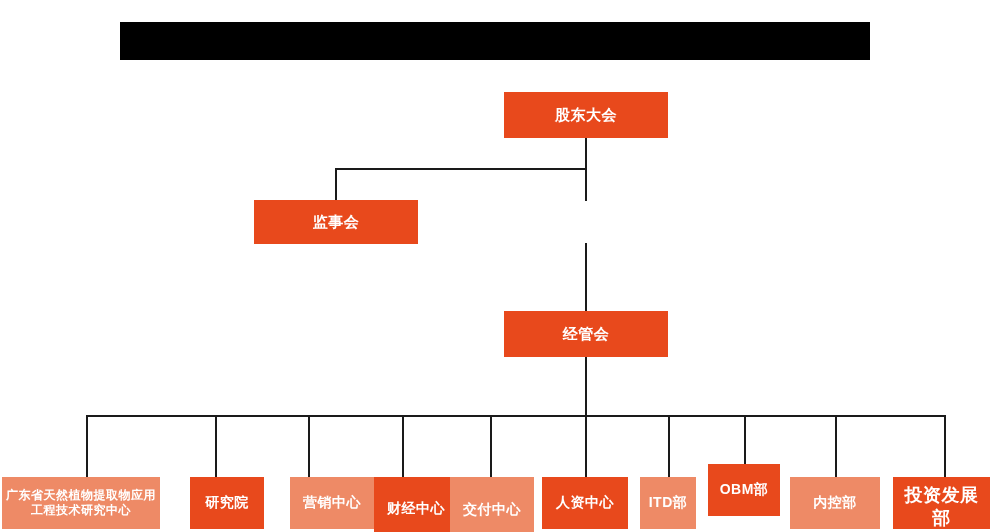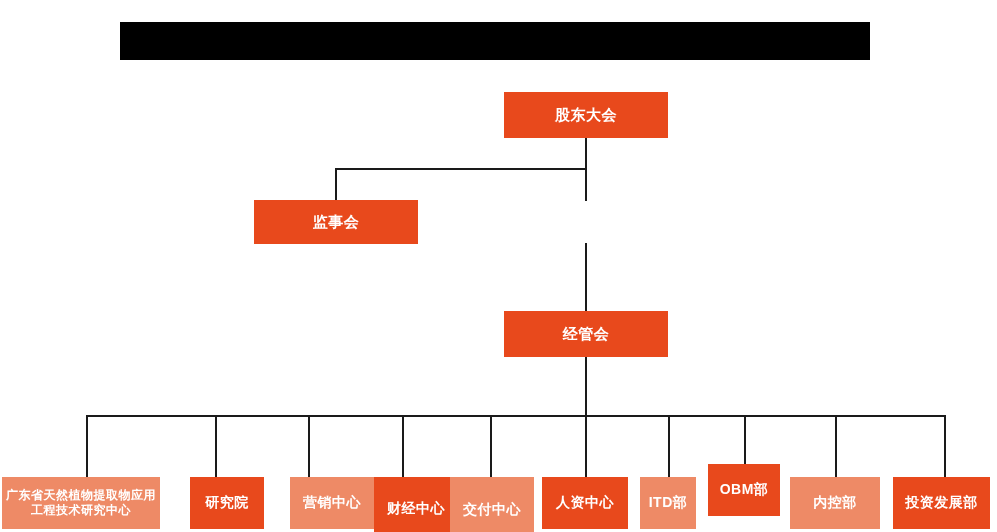--- a/index.html
+++ b/index.html
@@ -133,17 +133,17 @@
   </div>
 
   <div class="node dark" style="left:708px; top:464px; width:72px; height:52px; font-size:14px;">
     <span class="label">OBM部</span>
   </div>
 
   <div class="node light" style="left:790px; top:477px; width:90px; height:52px; font-size:14px;">
     <span class="label">内控部</span>
   </div>
 
-  <div class="node dark" style="left:893px; top:477px; width:97px; height:52px; font-size:14px;">
+  <div class="node dark" style="left:893px; top:477px; width:97px; height:52px; font-size:18px;align-items:flex-end;">
     <span class="label">投资发展部</span>
   </div>
 
 </div>
 
 </body></html>

